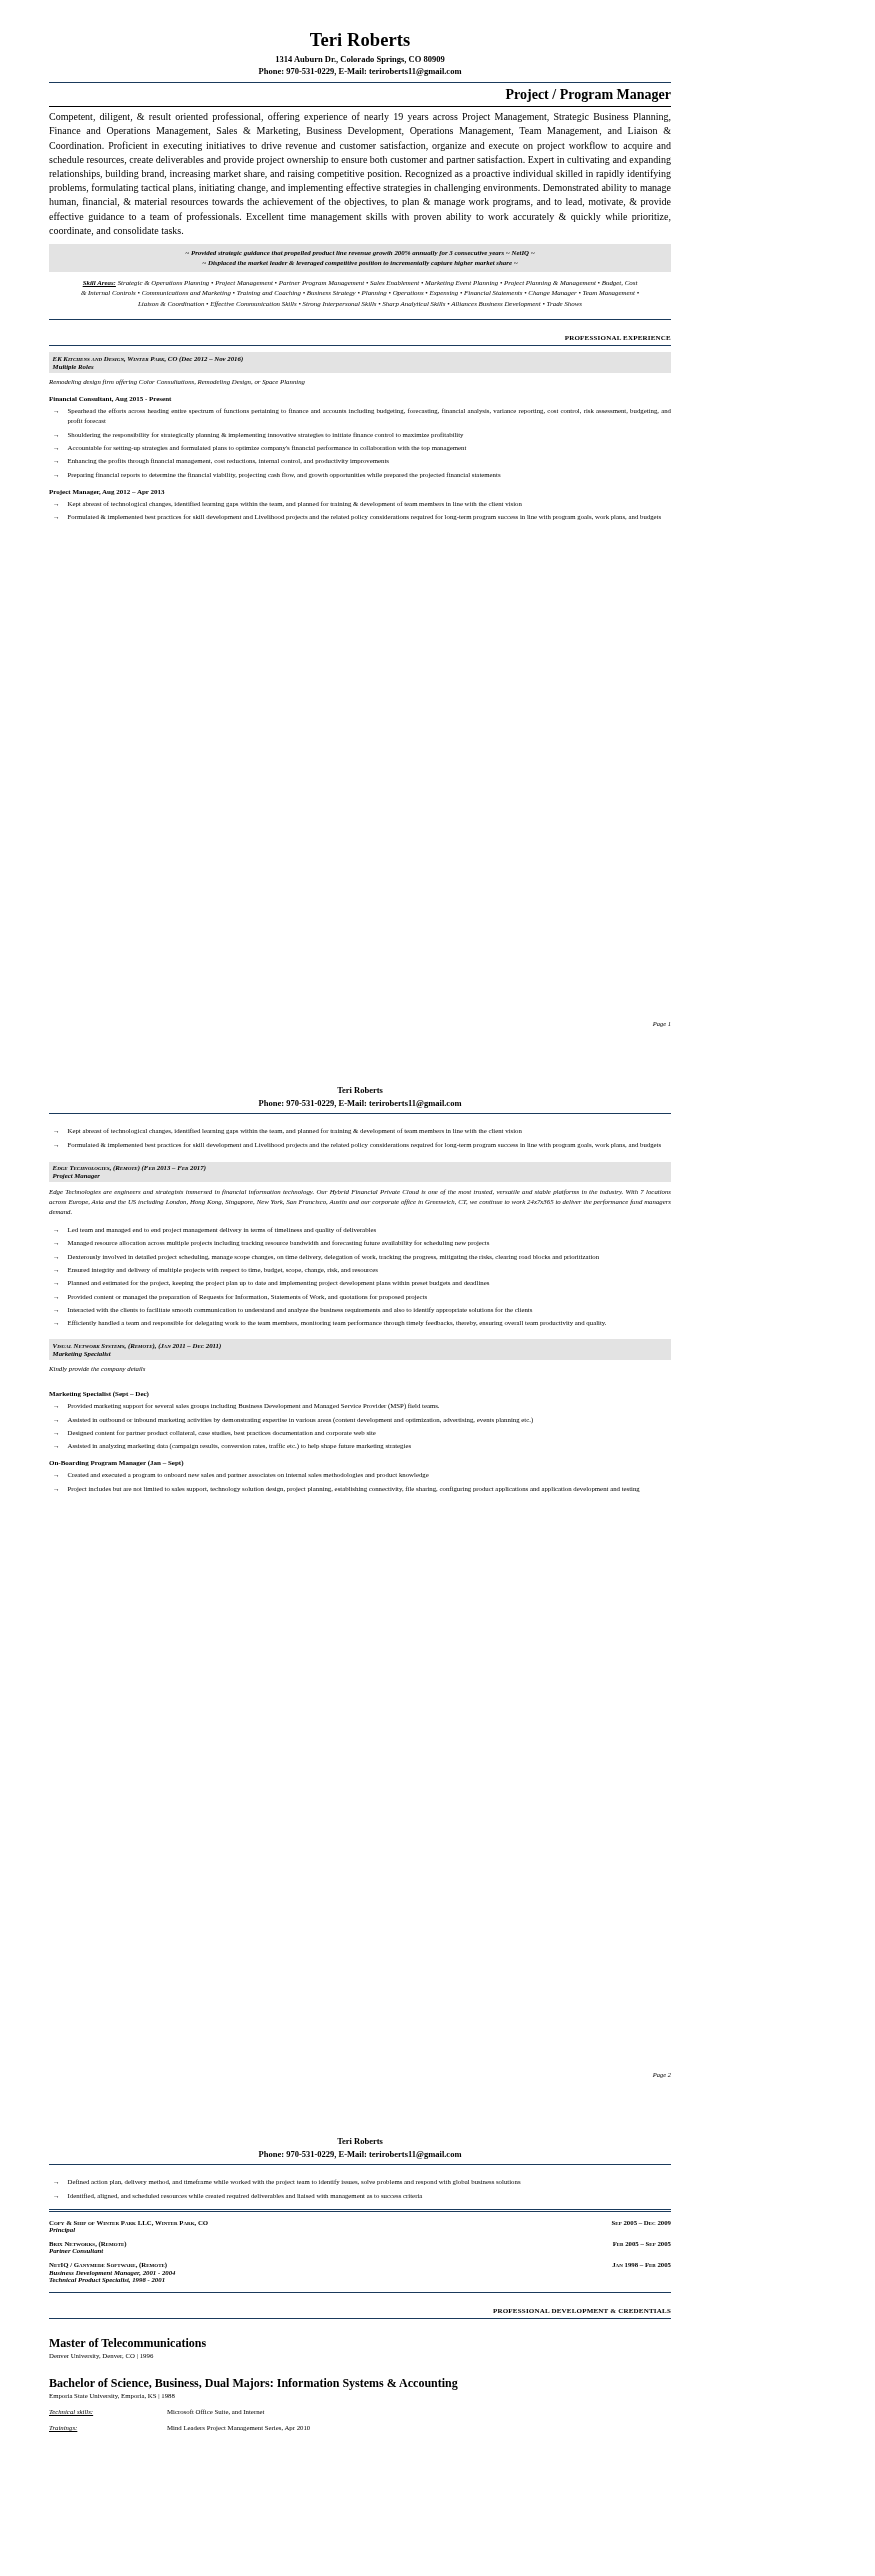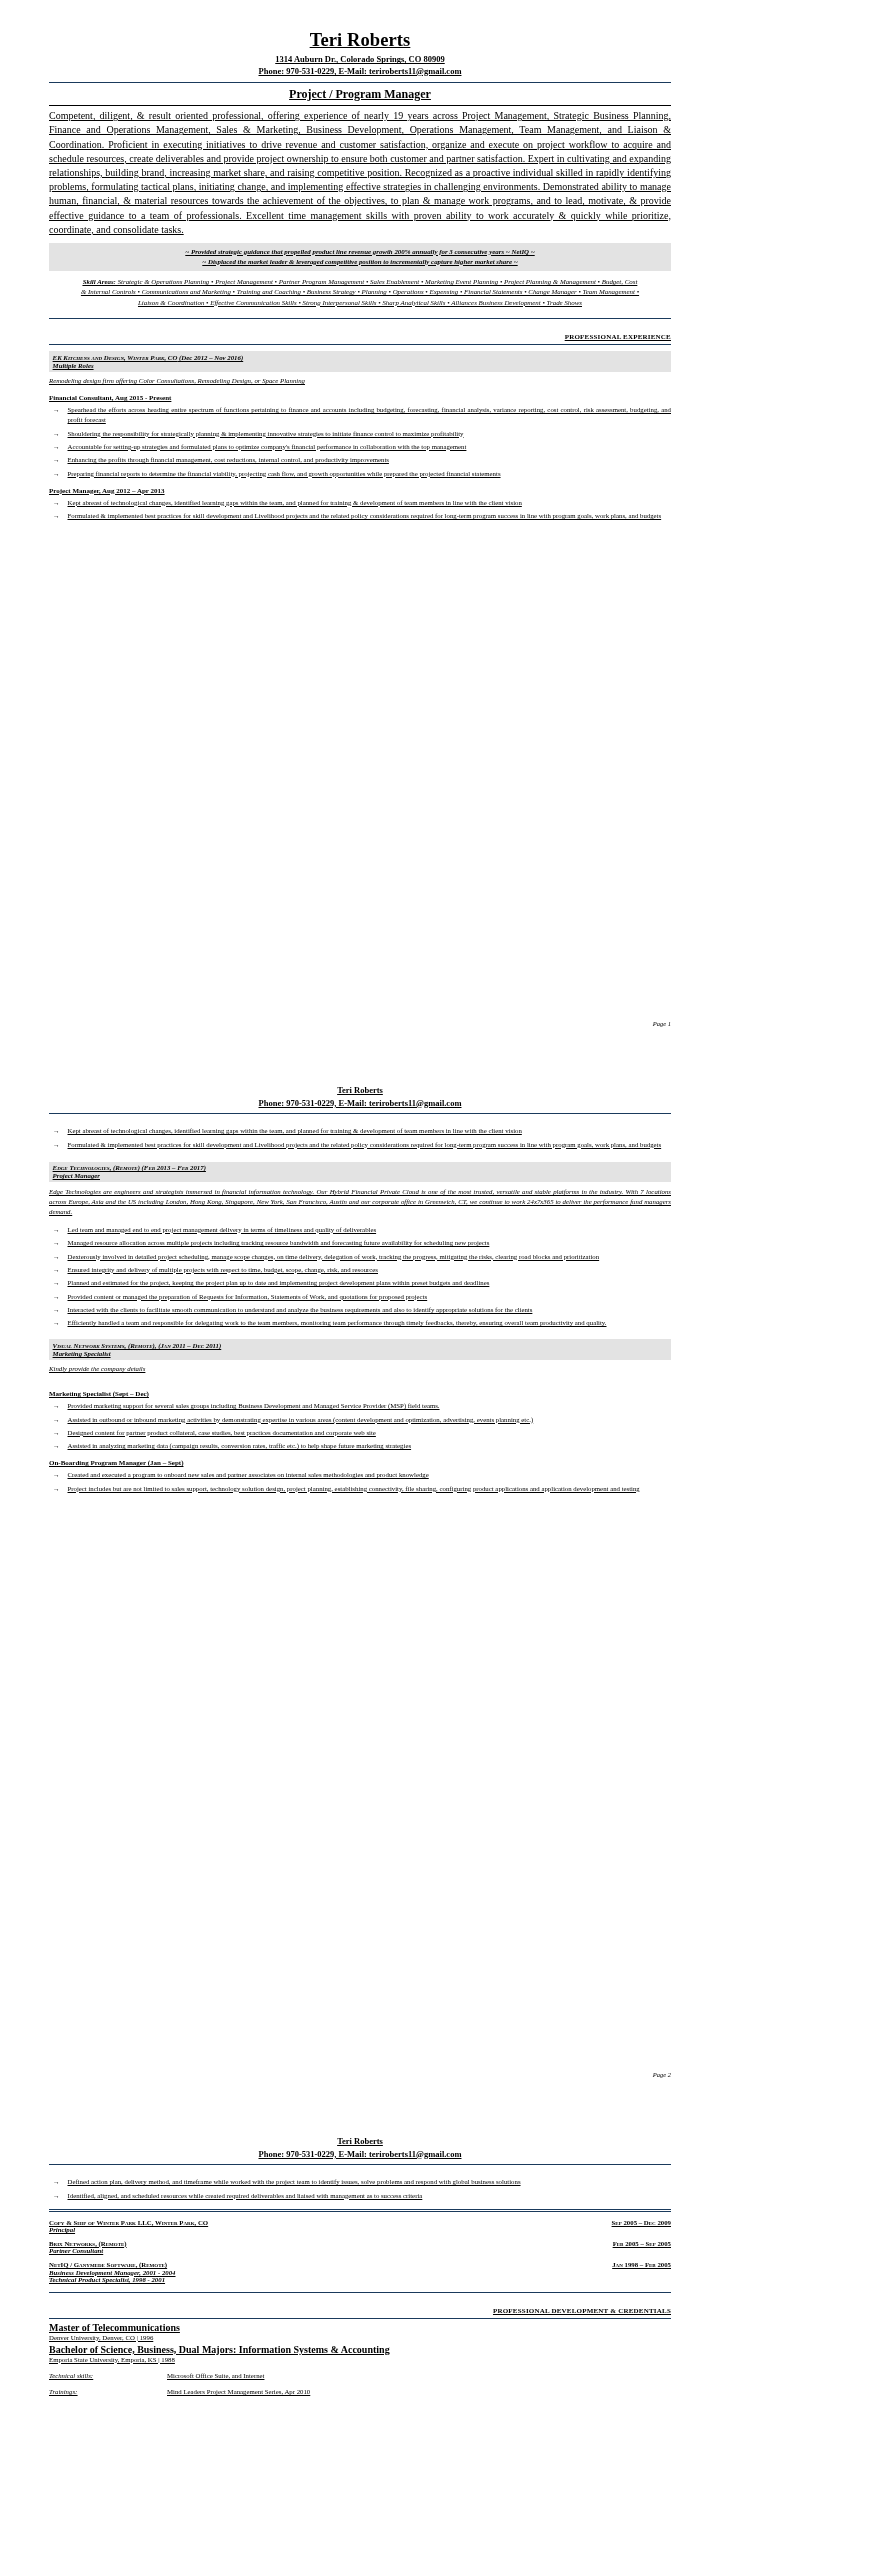--- a/index.html
+++ b/index.html
@@ -11,21 +11,20 @@
     width: 876px;
     font-family: "Liberation Serif", serif;
     color: #000000;
     -webkit-font-smoothing: antialiased;
   }
   .page {
     position: relative;
     width: 720px;
     box-sizing: border-box;
     padding: 1px 49px;
-    text-decoration: underline;
   }
   .page-1 { padding-top: 30px; height: 1051px; }
   .page-2 { height: 1051px; padding-top: 34px; }
   .page-3 { height: 1298px; padding-top: 34px; }
 
   .name {
     text-align: center;
     font-size: 18.5px;
     font-weight: bold;
     letter-spacing: 0.1px;
@@ -48,22 +47,22 @@
     border: 0;
     border-top: 1.3px solid #1a3a5c;
     margin: 4.6px 0 0 0;
   }
   .rule-plain {
     border: 0;
     border-top: 0.6px solid #000;
     margin: 0;
   }
   .title-line {
-    text-align: center;
-    font-size: 12px;
+    text-align: right;
+    font-size: 14px;
     font-weight: bold;
     padding: 3.6px 0 3.1px 0;
   }
   p, li, div { box-sizing: border-box; }
 
   .body-text {
     font-size: 10px;
     line-height: 1.42;
     text-align: justify;
     margin: 3.6px 0 0 0;
@@ -205,23 +204,23 @@
     font-style: italic;
     margin-top: 0.5px;
   }
   .pe-sub2 {
     font-size: 6.8px;
     font-weight: bold;
     font-style: italic;
     margin-top: 0.5px;
   }
   .edu-title {
-    font-size: 10px;
-    font-weight: bold;
-    margin-top: 3px;
+    font-size: 12px;
+    font-weight: bold;
+    margin-top: 17px;
   }
   .edu-sub {
     font-size: 6.8px;
     margin-top: 1px;
   }
   .tr-row {
     display: flex;
     margin-top: 9.3px;
     font-size: 6.8px;
   }

